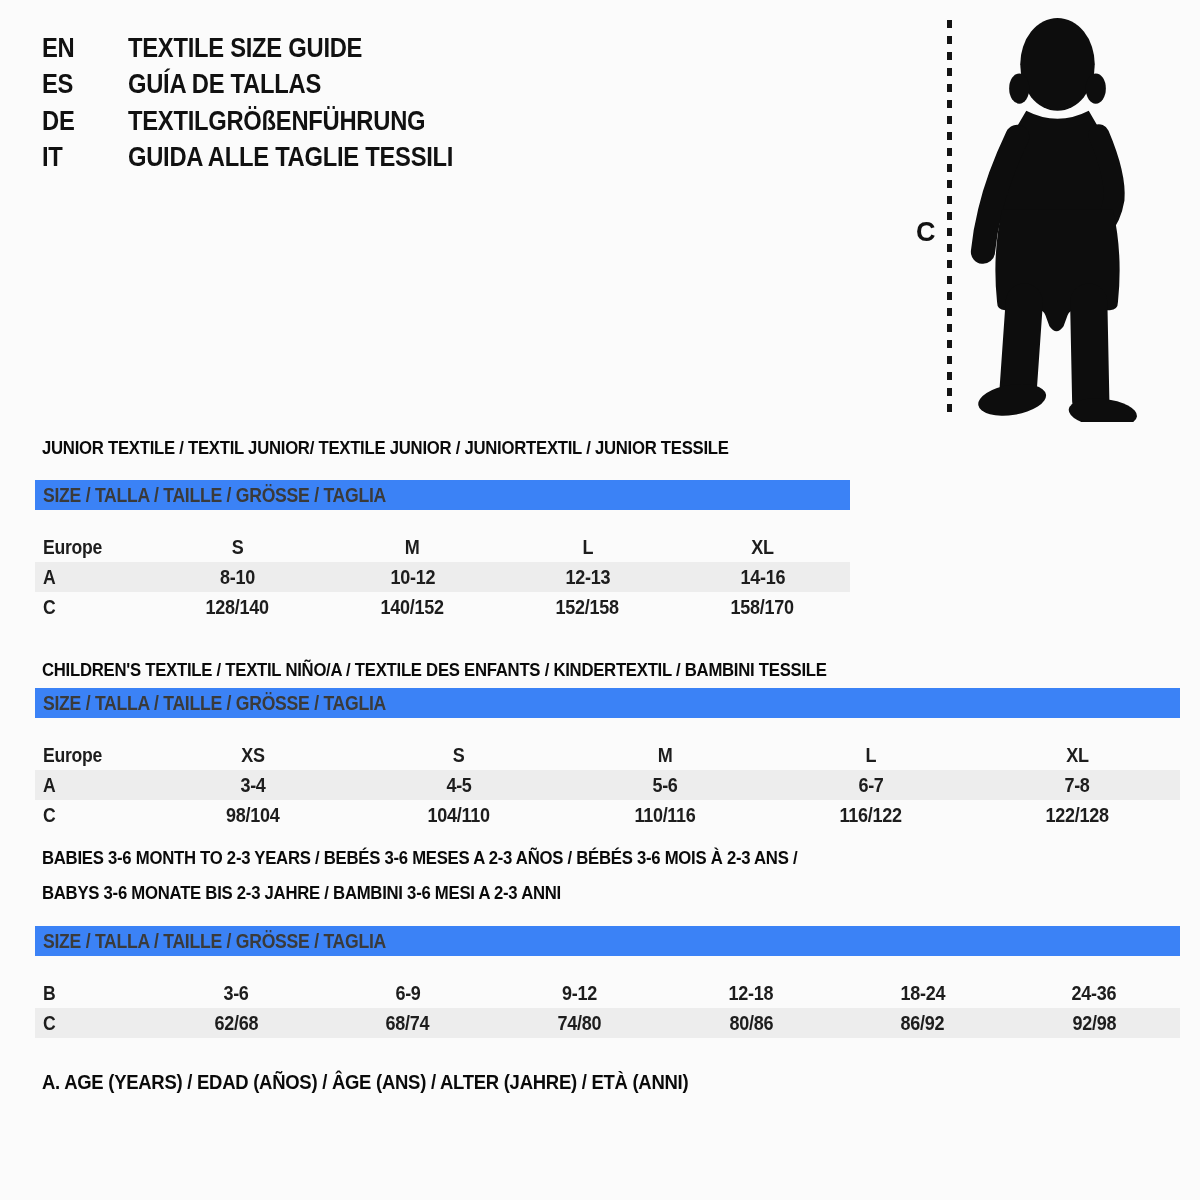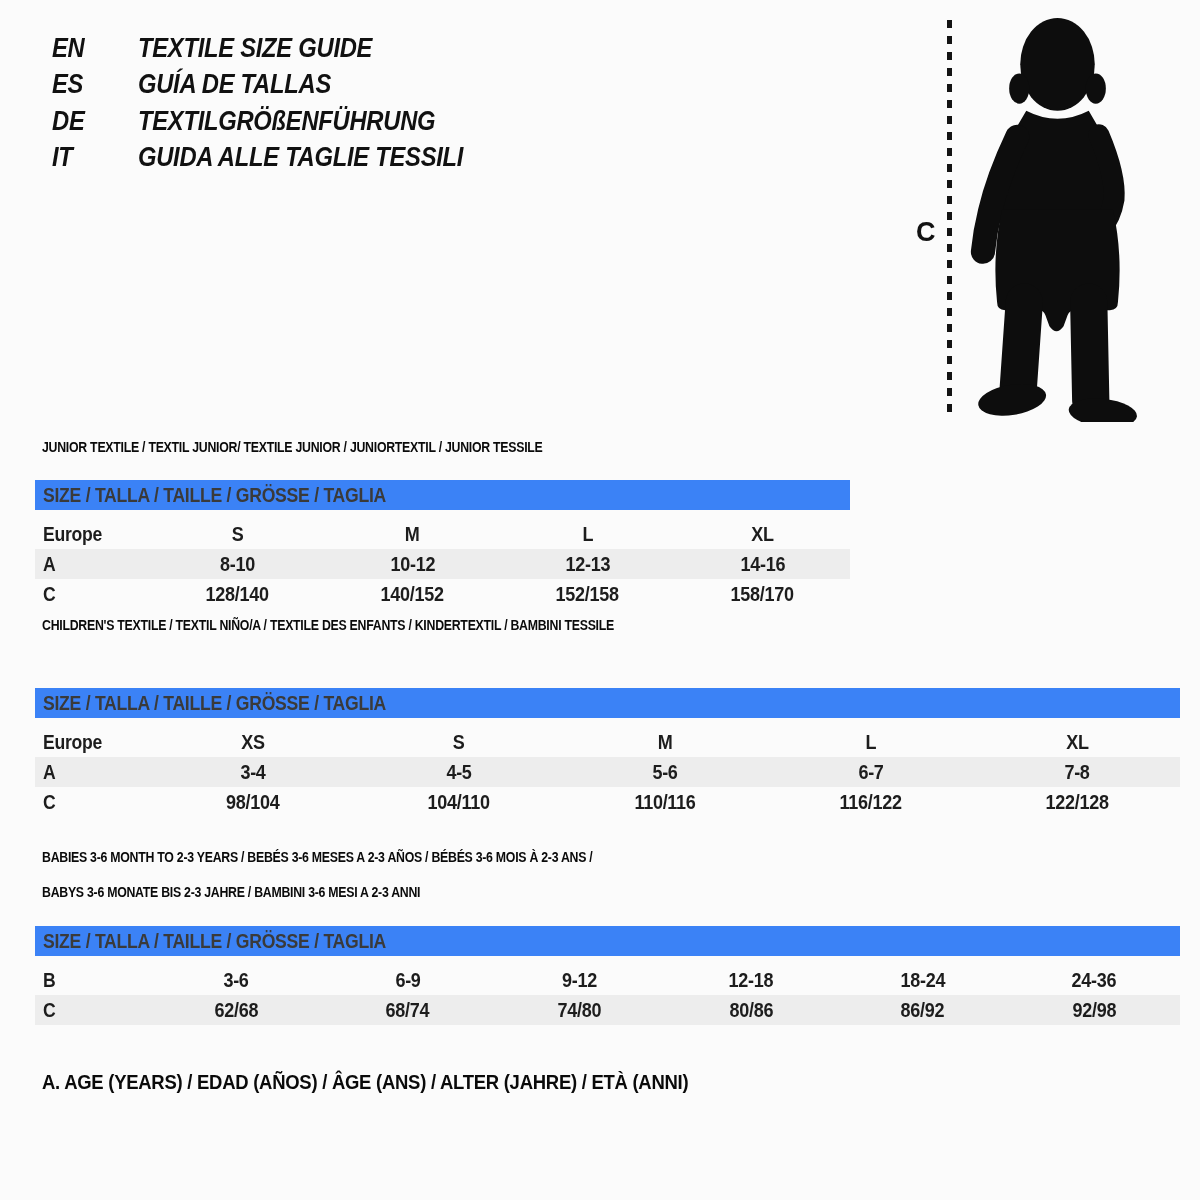--- a/index.html
+++ b/index.html
@@ -12,44 +12,44 @@
     position:relative;
     overflow:hidden;
   }
   .page{position:absolute;inset:0;}
 
   
   .cond{display:inline-block;transform:scaleX(0.88);transform-origin:left center;white-space:nowrap;letter-spacing:-0.3px;}
   .condc{display:inline-block;transform:scaleX(0.9);transform-origin:center center;white-space:nowrap;letter-spacing:-0.3px;}
 
   
-  .lang-block{position:absolute;left:52px;top:30px;font-style:italic;}
+  .lang-block{position:absolute;left:42px;top:30px;}
   .lang-row{display:flex;height:36.5px;align-items:center;font-size:27px;}
   .lang-code{width:86px;flex:0 0 86px;}
   .lang-title{flex:1;}
 
   
   .figure{position:absolute;left:900px;top:10px;width:270px;height:420px;}
   .c-label{position:absolute;left:16px;top:207px;font-size:27px;}
   .dash-line{
     position:absolute;left:47px;top:10px;width:5px;height:398px;
     background:repeating-linear-gradient(to bottom,#131313 0 8px,transparent 8px 16px);
   }
   .baby-svg{position:absolute;left:68px;top:4px;}
 
   
-  .section-title{position:absolute;left:42px;font-size:14px;color:#0a0a0a;line-height:35px;}
+  .section-title{position:absolute;left:42px;font-size:19px;color:#0a0a0a;line-height:35px;}
 
   
   .size-table{position:absolute;}
   .size-bar{
     height:30px;background:#3b82f6;color:#3a3a3a;
     font-size:20px;line-height:30px;padding-left:8px;
   }
-  .rows{margin-top:9px;}
+  .rows{margin-top:22px;}
   .trow{display:flex;height:30px;align-items:center;font-size:20px;color:#1d1d1d;}
   .trow.shaded{background:#ededed;}
   .tlabel{width:115px;flex:0 0 115px;padding-left:8px;box-sizing:border-box;}
   .tcell{flex:1;text-align:center;}
 
   
   .legend{position:absolute;left:42px;top:1064px;font-size:21px;line-height:35.5px;color:#0a0a0a;}
 </style>
 </head>
 <body>
@@ -128,21 +128,21 @@
         <div class="trow">
           <div class="tlabel"><span class="cond">C</span></div>
           <div class="tcell"><span class="condc">128/140</span></div>
           <div class="tcell"><span class="condc">140/152</span></div>
           <div class="tcell"><span class="condc">152/158</span></div>
           <div class="tcell"><span class="condc">158/170</span></div>
         </div>
       </div>
   </div>
 
-  <div class="section-title" style="top:608px;">
+  <div class="section-title" style="top:652px;">
     <span class="cond">CHILDREN'S TEXTILE / TEXTIL NIÑO/A / TEXTILE DES ENFANTS / KINDERTEXTIL / BAMBINI TESSILE</span>
   </div>
   <div class="size-table" style="left:35px;top:688px;width:1145px;">
     <div class="size-bar">
       <span class="cond">SIZE / TALLA / TAILLE / GRÖSSE / TAGLIA</span>
     </div>
     <div class="rows">
         <div class="trow">
           <div class="tlabel"><span class="cond">Europe</span></div>
           <div class="tcell"><span class="condc">XS</span></div>

